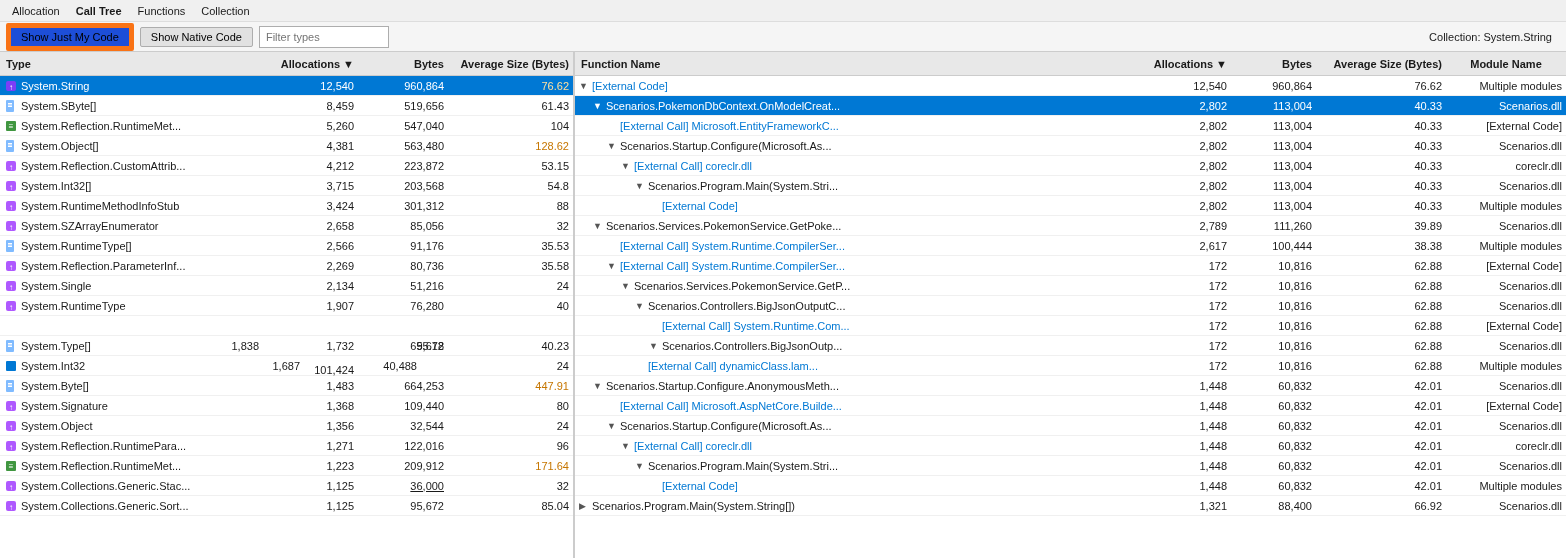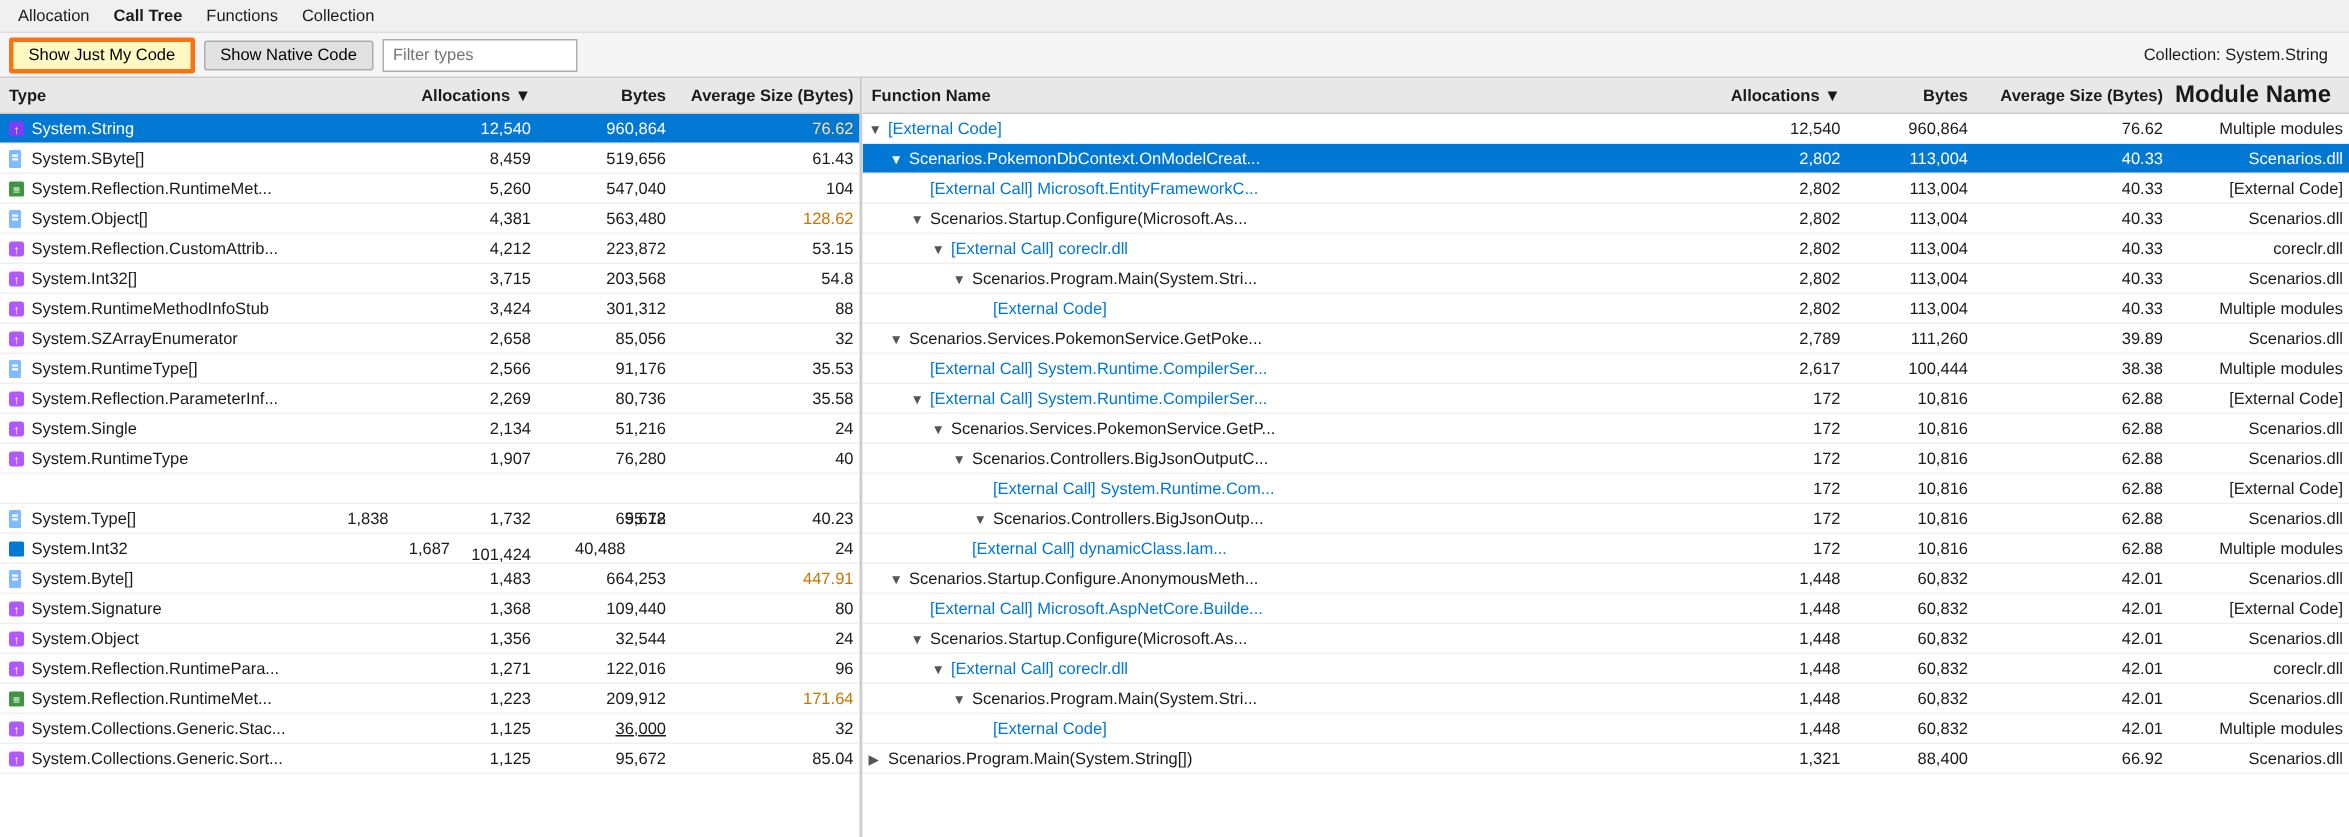--- a/index.html
+++ b/index.html
@@ -11,21 +11,21 @@
 <div style="display:flex; flex-direction:column; height:558px; overflow:hidden;">
 
   <div style="display:flex; align-items:center; background:#f0f0f0; border-bottom:1px solid #ddd; height:22px; padding: 0 4px;">
     <span style="padding:2px 8px; font-size:11px; cursor:pointer;">Allocation</span>
     <span style="padding:2px 8px; font-size:11px; cursor:pointer; font-weight:600;">Call Tree</span>
     <span style="padding:2px 8px; font-size:11px; cursor:pointer;">Functions</span>
     <span style="padding:2px 8px; font-size:11px; cursor:pointer;">Collection</span>
   </div>
 
   <div style="display:flex; align-items:center; background:#f5f5f5; border-bottom:1px solid #ccc; height:30px; padding:0 6px; gap:6px;">
-    <button style="background:#fef9c3; border:3px solid #f97316; padding:3px 10px; cursor:pointer; font-size:11px; border-radius:2px;">Show Just My Code</button>
+    <button style="background:#1d4ed8; border:5px solid #f97316; padding:3px 10px; cursor:pointer; font-size:11px; border-radius:2px;">Show Just My Code</button>
     <button style="background:#e1e1e1; border:1px solid #adadad; padding:3px 10px; cursor:pointer; font-size:11px; border-radius:2px;">Show Native Code</button>
     <input style="border: 1px solid rgb(173, 173, 173); padding: 2px 6px; font-size: 11px; width: 130px; height: 22px;" type="text" placeholder="Filter types">
     <span style="margin-left:auto; font-size:11px; padding-right:8px;">Collection: System.String</span>
   </div>
 
   <div style="display:flex; flex:1; overflow:hidden;">
 
     <div style="width:575px; display:flex; flex-direction:column; border-right:2px solid #ccc; background:white;">
 
       <div style="display:grid; grid-template-columns:1fr 95px 90px 125px; background:#e8e8e8; border-bottom:1px solid #ccc; height:24px; align-items:center;">
@@ -342,21 +342,21 @@
         </div>
     </div>
 
     <div style="flex:1; display:flex; flex-direction:column; background:white; overflow:hidden;">
 
       <div style="display:grid; grid-template-columns:1fr 90px 85px 130px 120px; background:#e8e8e8; border-bottom:1px solid #ccc; height:24px; align-items:center;">
         <div style="font-size:11px; font-weight:600; padding:0 4px 0 6px;">Function Name</div>
         <div style="font-size:11px; font-weight:600; padding:0 4px; text-align:right;">Allocations ▼</div>
         <div style="font-size:11px; font-weight:600; padding:0 4px; text-align:right;">Bytes</div>
         <div style="font-size:11px; font-weight:600; padding:0 4px; text-align:right;">Average Size (Bytes)</div>
-        <div style="font-size:16px; font-weight:600; padding:0 4px; text-align:left;">Module Name</div>
+        <div style="font-size:11px; font-weight:600; padding:0 4px; text-align:center;">Module Name</div>
       </div>
 
       <div style="overflow-y:auto; flex:1;" id="right-table">
           <div style="display: grid; grid-template-columns: 1fr 90px 85px 130px 120px; height: 20px; align-items: center; border-bottom: 1px solid rgb(240, 240, 240); cursor: pointer;">
     <div style="font-size:11px; padding:0 4px 0 4px; white-space:nowrap; overflow:hidden; text-overflow:ellipsis; display:flex; align-items:center;">
       <span style="display:inline-block; width:12px; font-size:9px; color:#555; margin-right:1px;">▼</span>
       <span style="color:#0078d4;">[External Code]</span>
     </div>
     <div style="font-size:11px; padding:0 4px; text-align:right; white-space:nowrap;">12,540</div>
     <div style="font-size:11px; padding:0 4px; text-align:right; white-space:nowrap;">960,864</div>

